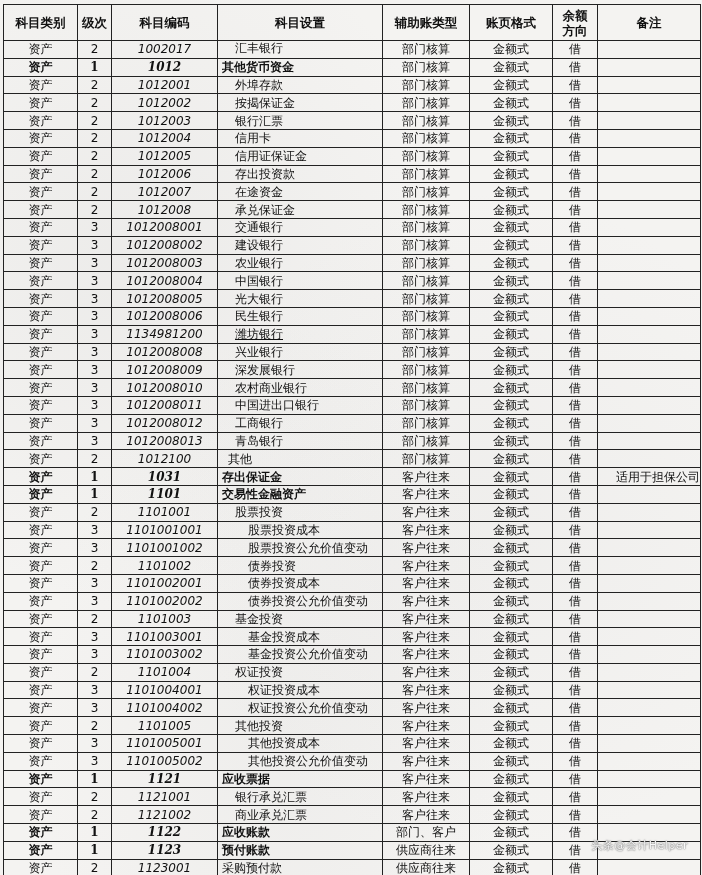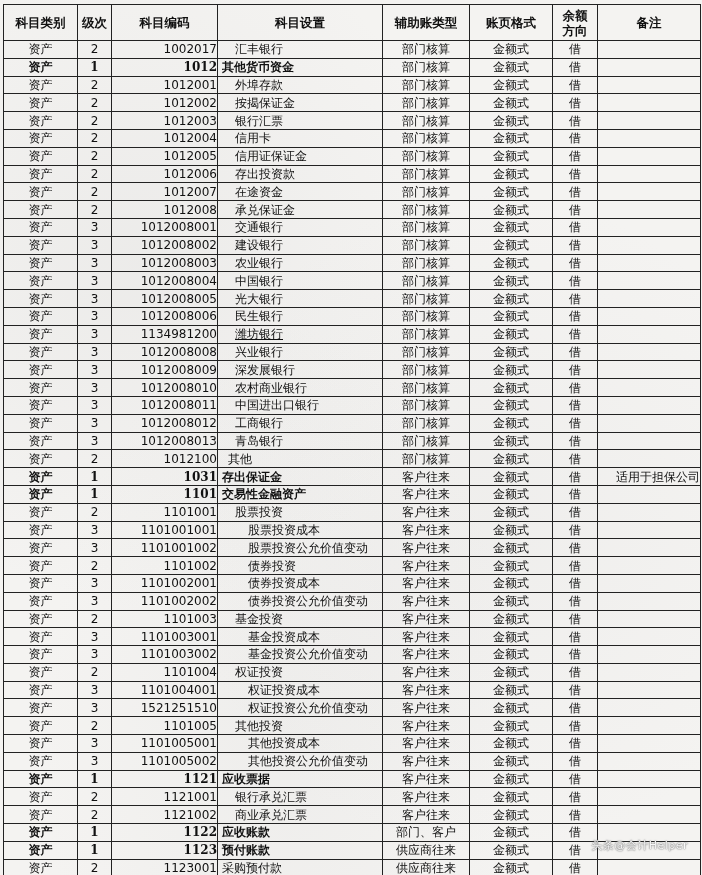--- a/index.html
+++ b/index.html
@@ -30,21 +30,21 @@
     overflow: hidden;
   }
   table.coa th {
     height: 35px;
     font-weight: bold;
     font-size: 12.5px;
     text-align: center;
     line-height: 15px;
   }
   td.c-type, td.c-level, td.c-aux, td.c-fmt, td.c-dir { text-align: center; }
-  td.c-code { text-align: right; padding-left: 6px; }
+  td.c-code { text-align: center; padding-left: 6px; font-style: italic; }
   td.c-name { text-align: left; }
   td.c-note { text-align: right; padding-left: 4px; }
   tr.bold td { font-weight: bold; font-family: "DejaVu Serif", "Liberation Serif", serif; }
   tr.bold td.c-aux, tr.bold td.c-fmt, tr.bold td.c-dir, tr.bold td.c-note { font-weight: normal; font-family: "DejaVu Sans", "Liberation Sans", sans-serif; }
   .watermark {
     position: absolute; right: 14px; top: 838px;
     font-size: 11px; color: rgba(255,255,255,0.95);
     text-shadow: 0 0 1px #666, 0 0 2px #777;
     letter-spacing: 0.5px;
   }
@@ -73,21 +73,21 @@
       <th>账页格式</th>
       <th><span style="display:inline-block;width:26px;white-space:normal;line-height:15px;">余额方向</span></th>
       <th>备注</th>
     </tr>
   </thead>
   <tbody id="rows">
       <tr>
         <td class="c-type">资产</td>
         <td class="c-level">2</td>
         <td class="c-code">1002017</td>
-        <td class="c-name" style="padding-left: 17px;">汇丰银行</td>
+        <td class="c-name" style="padding-left: 17px; font-family: Liberation Mono, monospace;">汇丰银行</td>
         <td class="c-aux">部门核算</td>
         <td class="c-fmt">金额式</td>
         <td class="c-dir">借</td>
         <td class="c-note"></td>
       </tr>
       <tr class="bold">
         <td class="c-type">资产</td>
         <td class="c-level">1</td>
         <td class="c-code">1012</td>
         <td class="c-name" style="padding-left: 4px;">其他货币资金</td>
@@ -442,21 +442,21 @@
         <td class="c-code">1101004001</td>
         <td class="c-name" style="padding-left: 30px;">权证投资成本</td>
         <td class="c-aux">客户往来</td>
         <td class="c-fmt">金额式</td>
         <td class="c-dir">借</td>
         <td class="c-note"></td>
       </tr>
       <tr>
         <td class="c-type">资产</td>
         <td class="c-level">3</td>
-        <td class="c-code">1521251510</td>
+        <td class="c-code">1101004002</td>
         <td class="c-name" style="padding-left: 30px;">权证投资公允价值变动</td>
         <td class="c-aux">客户往来</td>
         <td class="c-fmt">金额式</td>
         <td class="c-dir">借</td>
         <td class="c-note"></td>
       </tr>
       <tr>
         <td class="c-type">资产</td>
         <td class="c-level">2</td>
         <td class="c-code">1101005</td>

